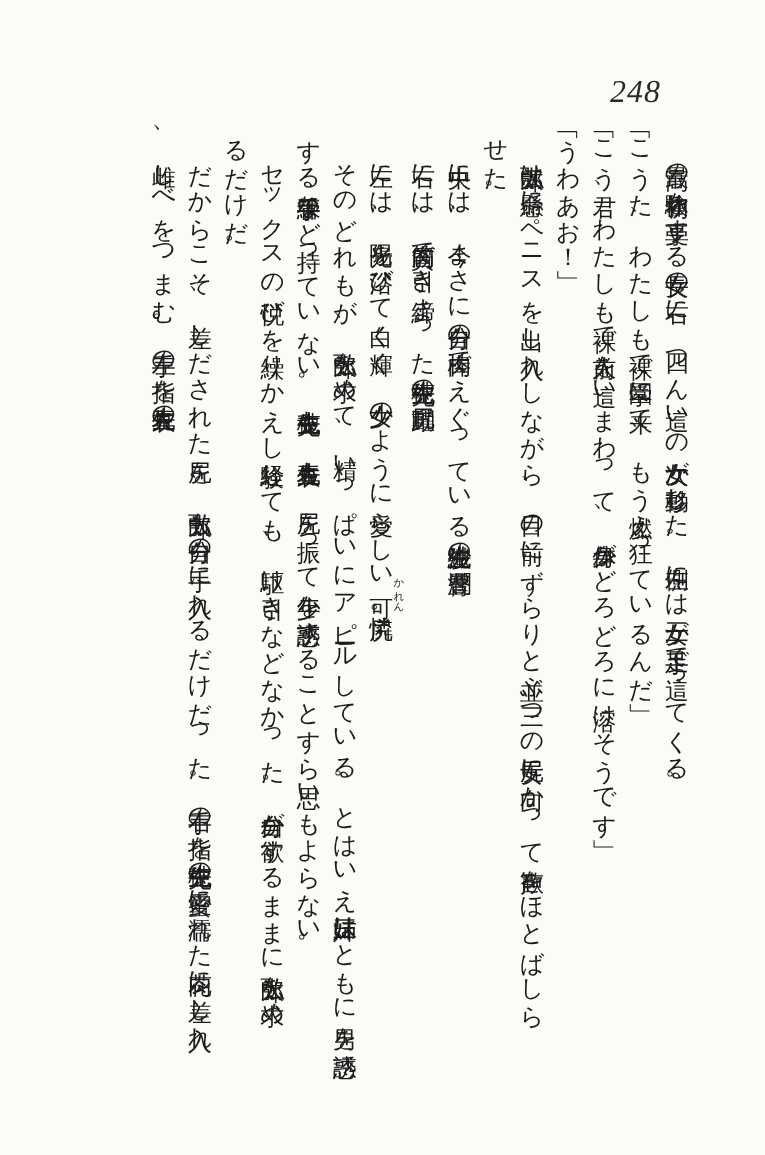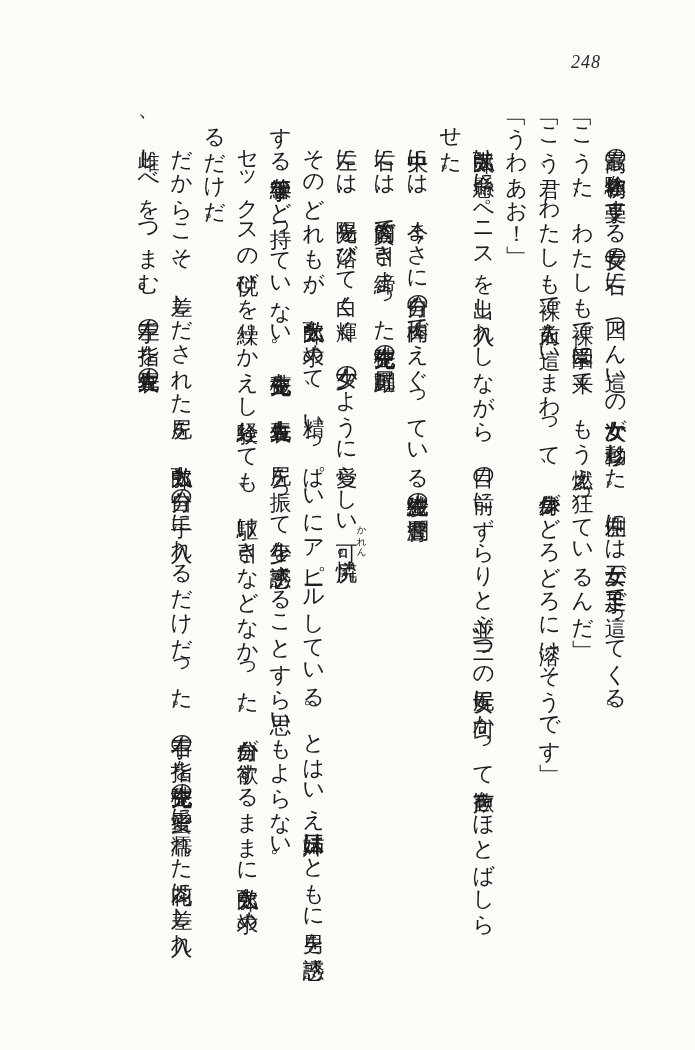--- a/index.html
+++ b/index.html
@@ -12,24 +12,24 @@
     width: 695px;
     height: 1050px;
     margin: 0 auto;
     background: #fbfbf8;
     overflow: hidden;
     font-family: "Liberation Serif", "DejaVu Serif", serif;
     color: #1c1c1c;
   }
   .page-number {
     position: absolute;
-    top: 52px;
+    top: 68px;
     right: 94px;
     font-style: italic;
-    font-size: 18px;
+    font-size: 29px;
     letter-spacing: 1px;
     color: #2a2a2a;
   }
   .text-block {
     position: absolute;
     top: 112px;
     right: 64px;
     width: 566px;
     height: 832px;
     writing-mode: vertical-rl;

